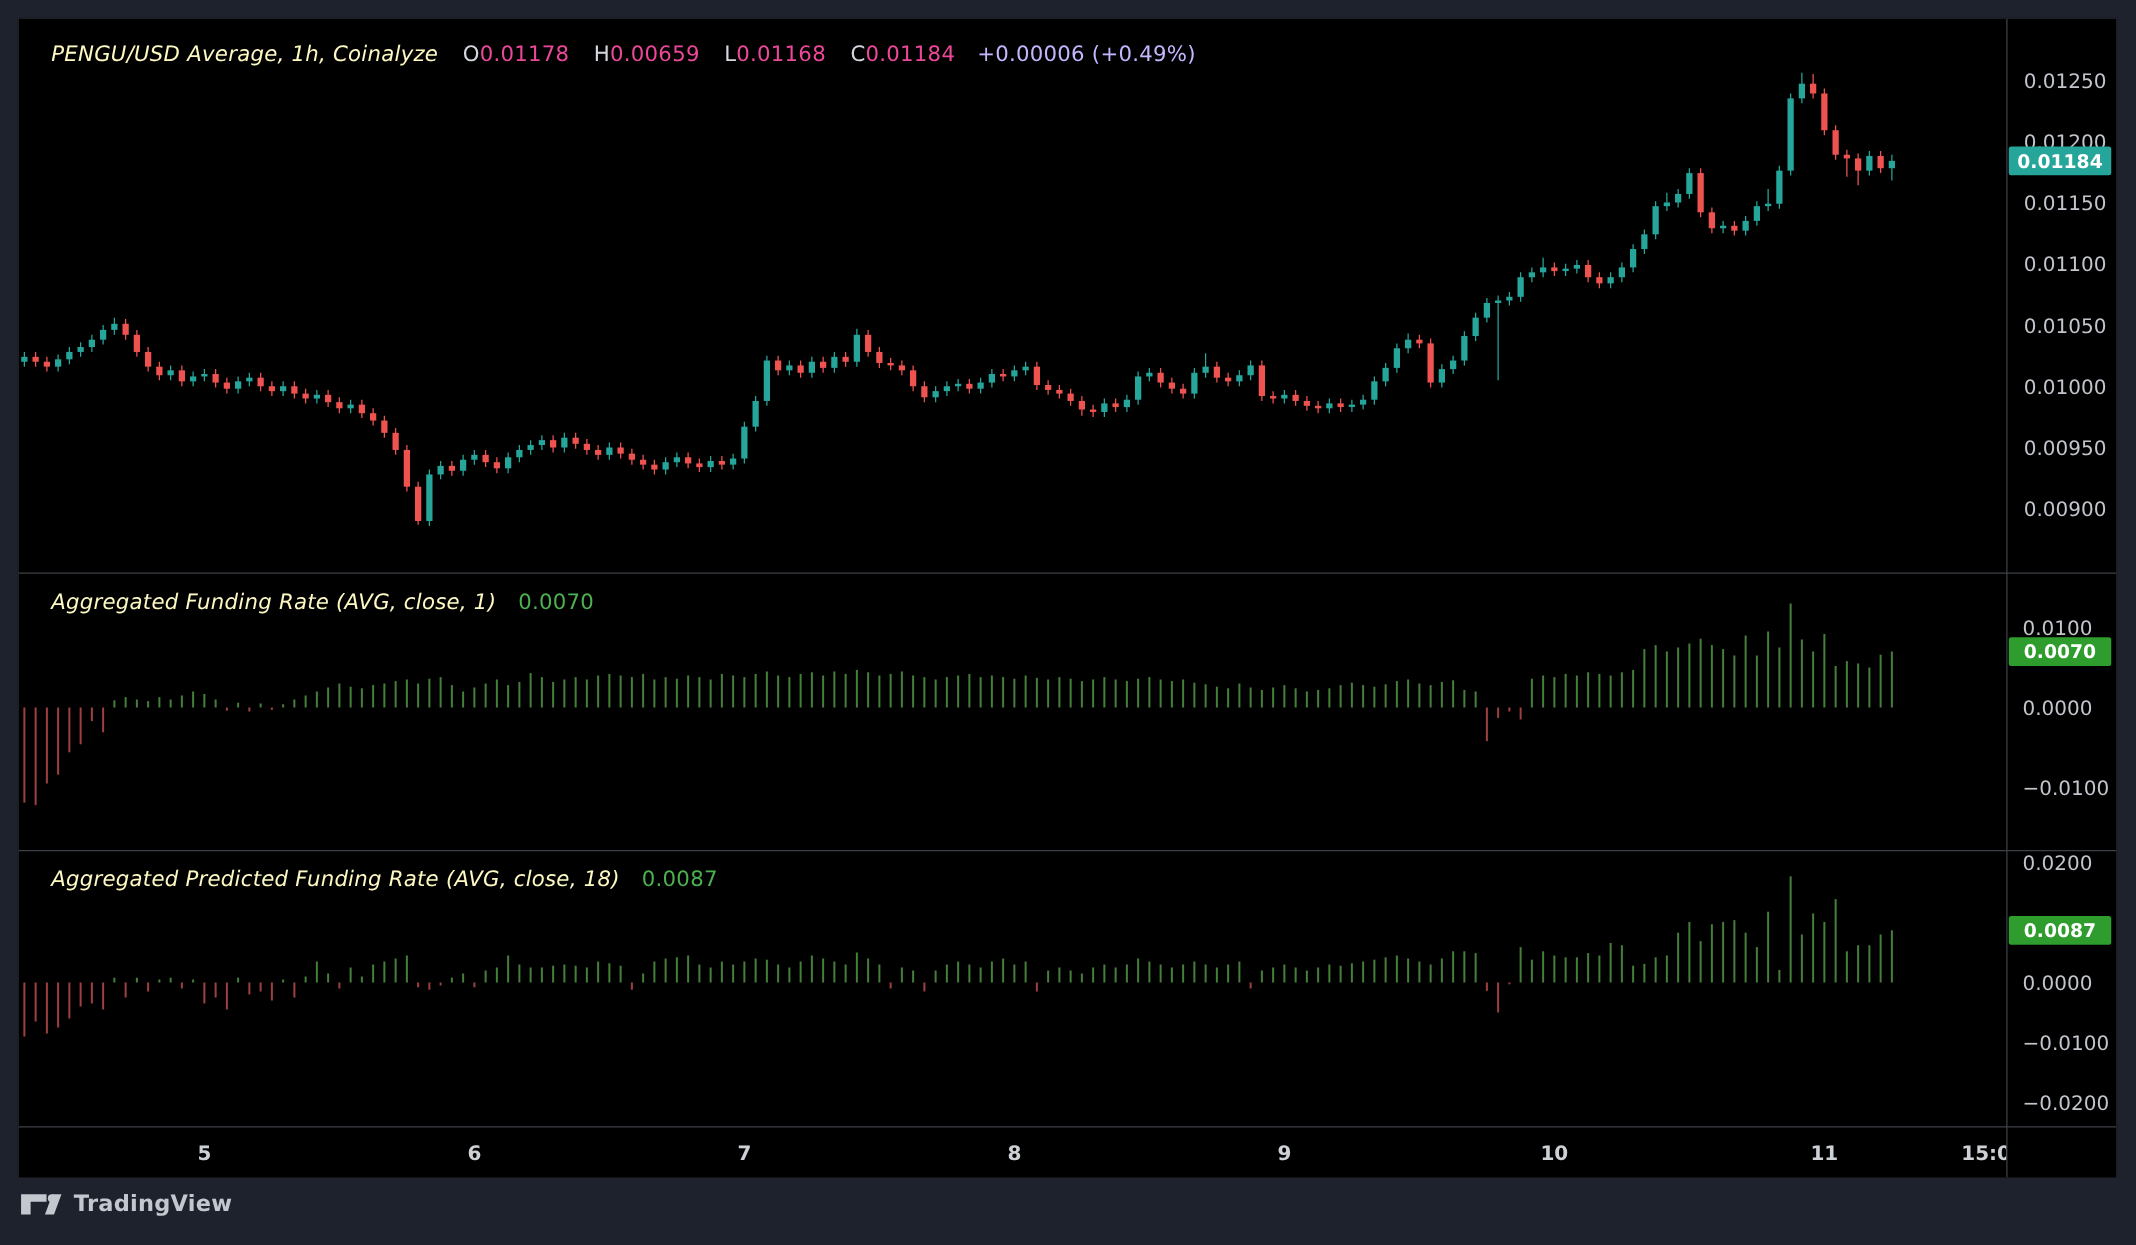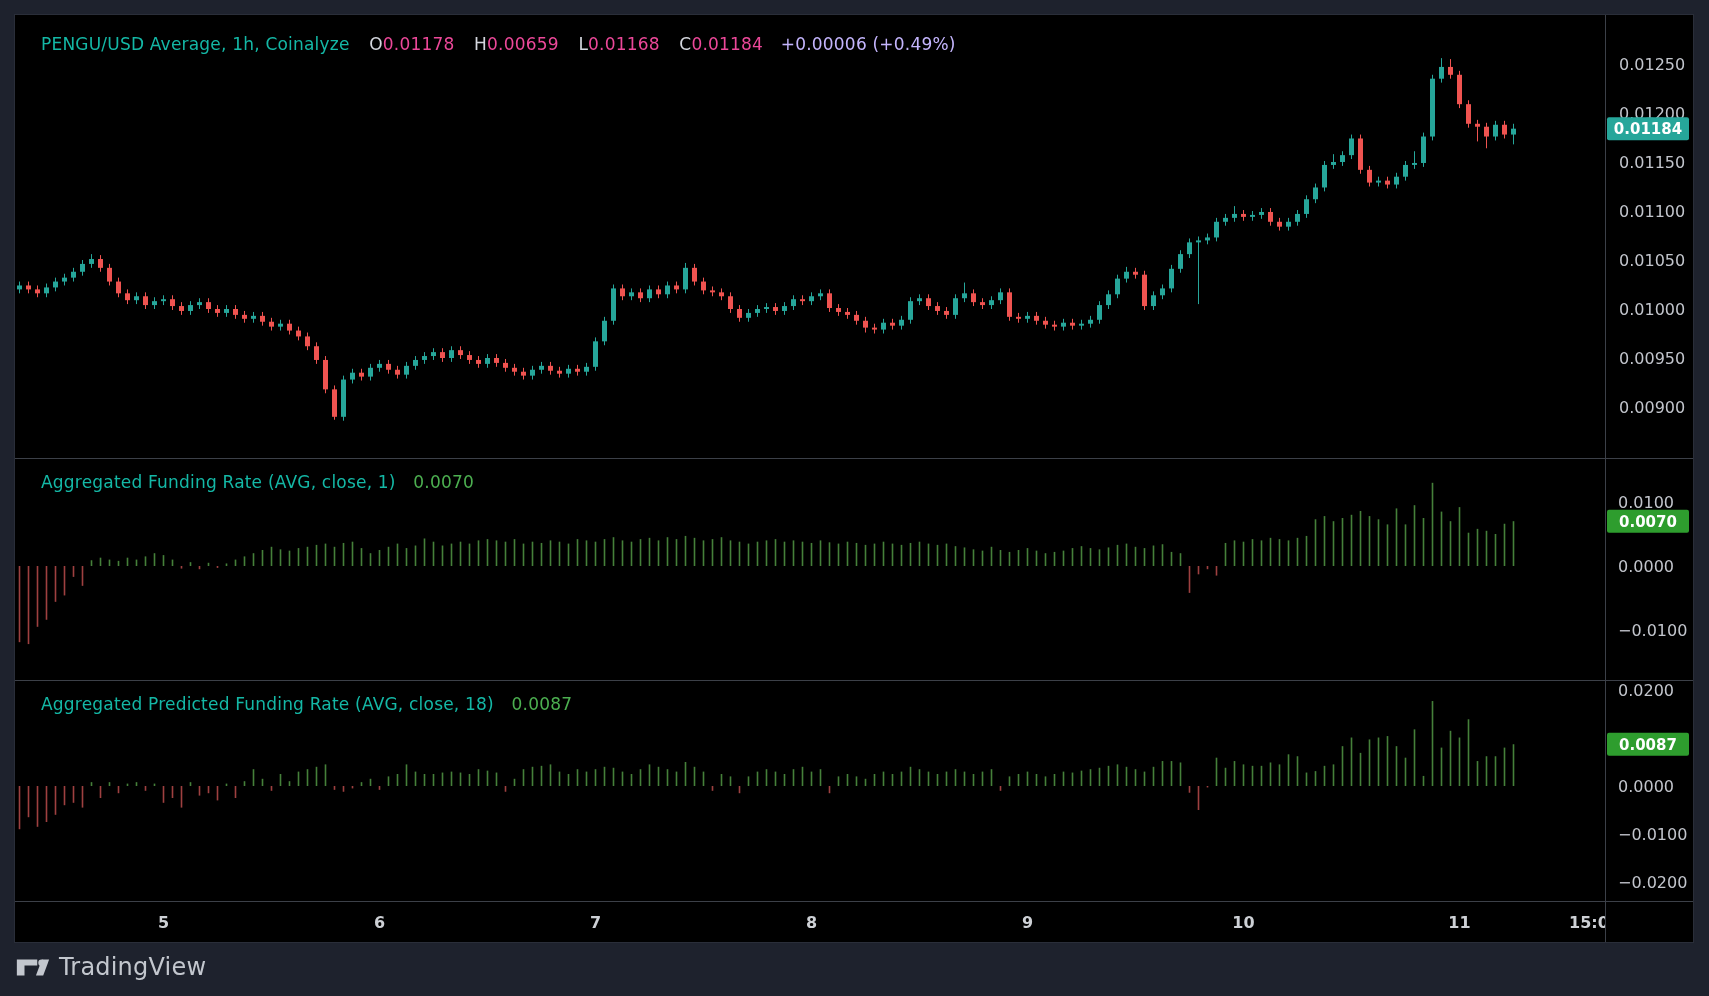--- a/index.html
+++ b/index.html
@@ -3,27 +3,27 @@
 <meta charset="utf-8">
 <style>
   html,body{margin:0;padding:0;background:#1e222d;width:1709px;height:996px;overflow:hidden;
     font-family:"DejaVu Sans","Liberation Sans",sans-serif;}
   .stage{position:relative;width:1709px;height:996px;background:#1e222d;}
   .chart-frame{position:absolute;left:14px;top:14px;width:1678px;height:927px;background:#000;
     border:1px solid #2a2e39;box-sizing:content-box;}
   svg.chart{position:absolute;left:0;top:0;display:block;}
   .pane-title{position:absolute;font-size:17px;color:#d4d7de;white-space:nowrap;z-index:5;
     letter-spacing:0.2px;}
-  .pane-title .sym{color:#14b8a6;}
+  .pane-title .sym{color:#fef9c3;font-style:italic;}
   .pane-title .seg{margin-left:14px;color:#d4d7de;}
   .pane-title .val{color:#ec4899;}
   .pane-title .chg{margin-left:12px;color:#c4b5fd;}
   .pane-title .ind-val{margin-left:12px;color:#4caf50;}
   .tv-logo{position:absolute;left:16px;top:953px;display:flex;align-items:center;gap:9px;z-index:5;}
-  .tv-logo .brand-text{font-size:24px;color:#c3c7ce;font-weight:400;letter-spacing:0.2px;}
+  .tv-logo .brand-text{font-size:18px;color:#c3c7ce;font-weight:700;letter-spacing:0.2px;}
 </style>
 </head>
 <body>
 
 <div class="stage">
   <div class="chart-frame">
     <svg class="chart" id="chart-svg" width="1678" height="927" viewBox="0 0 1678 927">
         <rect x="0" y="0" width="1678" height="927" fill="#000000"></rect>
         <g>
           <line x1="4.5" x2="4.5" y1="266.56" y2="278.32" stroke="#26a69a" stroke-width="1"></line>

